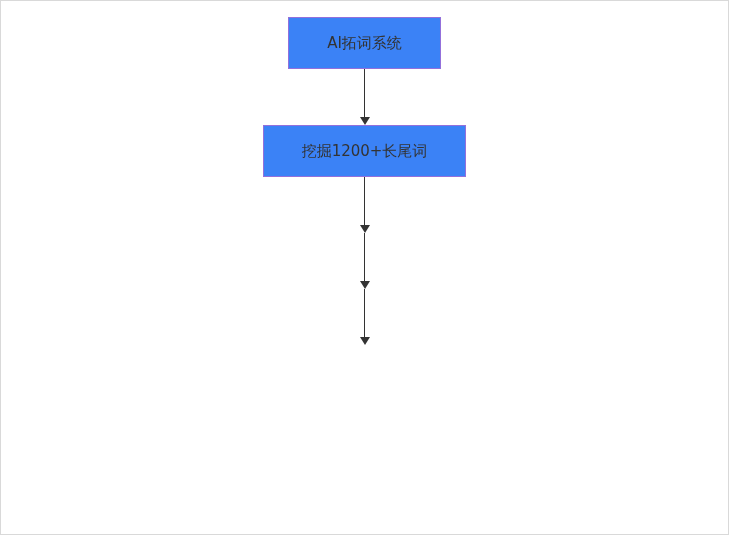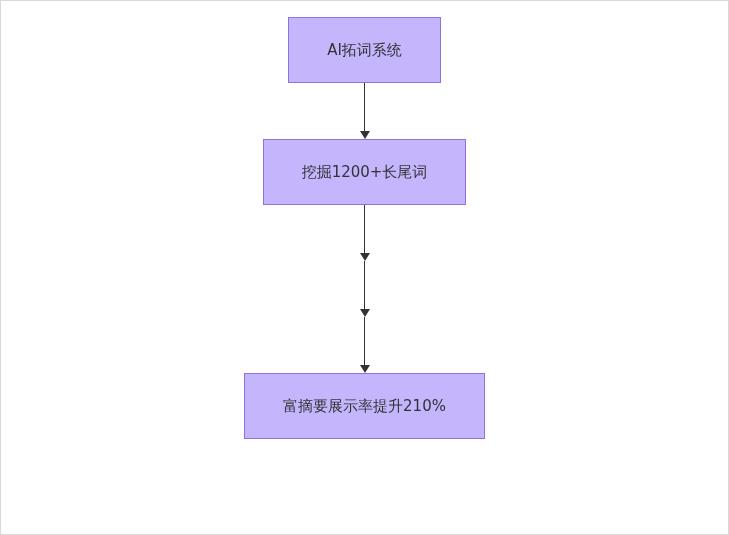--- a/index.html
+++ b/index.html
@@ -15,25 +15,25 @@
       border: 1px solid #d9d9d9;
       display: flex;
       flex-direction: column;
       align-items: center;
       padding-top: 16px;
       font-family: "DejaVu Sans", "Liberation Sans", sans-serif;
       overflow: hidden;
     }
     .node {
       box-sizing: border-box;
-      background: #c4b5fd;
+      background: #3b82f6;
       border: 1px solid #9370db;
       color: #333333;
       font-size: 15px;
-      height: 66px;
+      height: 52px;
       display: flex;
       align-items: center;
       justify-content: center;
       padding: 0 38px;
       white-space: nowrap;
       flex: 0 0 auto;
     }
     .arrow {
       display: flex;
       flex-direction: column;
@@ -79,15 +79,14 @@
     <div class="arrow-line"></div>
     <div class="arrow-head"></div>
   </div>
 
 
   <div class="arrow">
     <div class="arrow-line"></div>
     <div class="arrow-head"></div>
   </div>
 
-  <div class="node">富摘要展示率提升210%</div>
 
 </div>
 
 </body></html>

